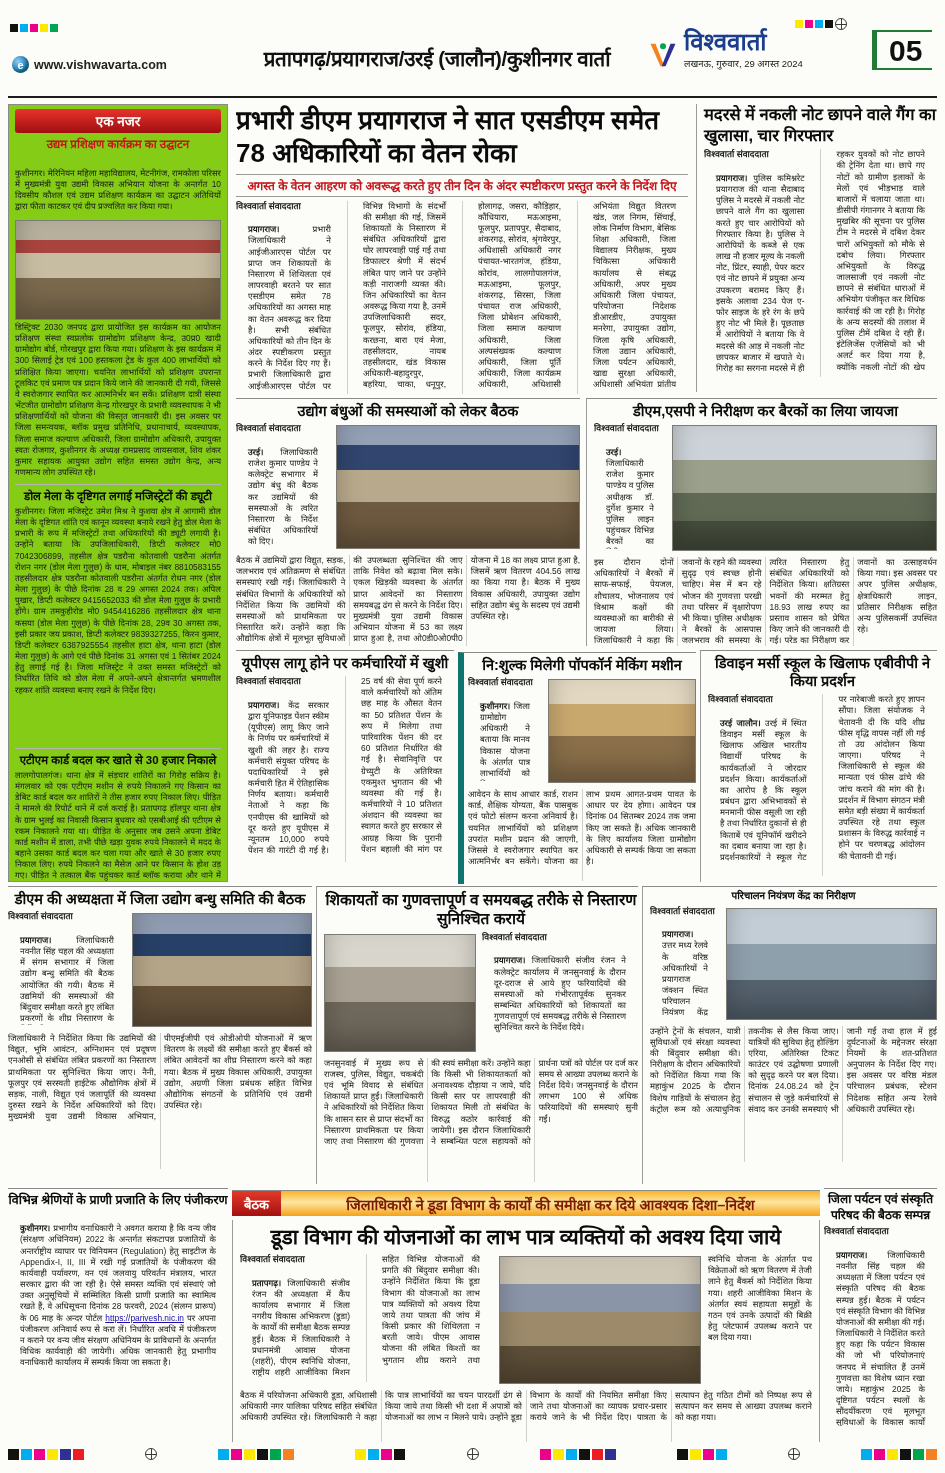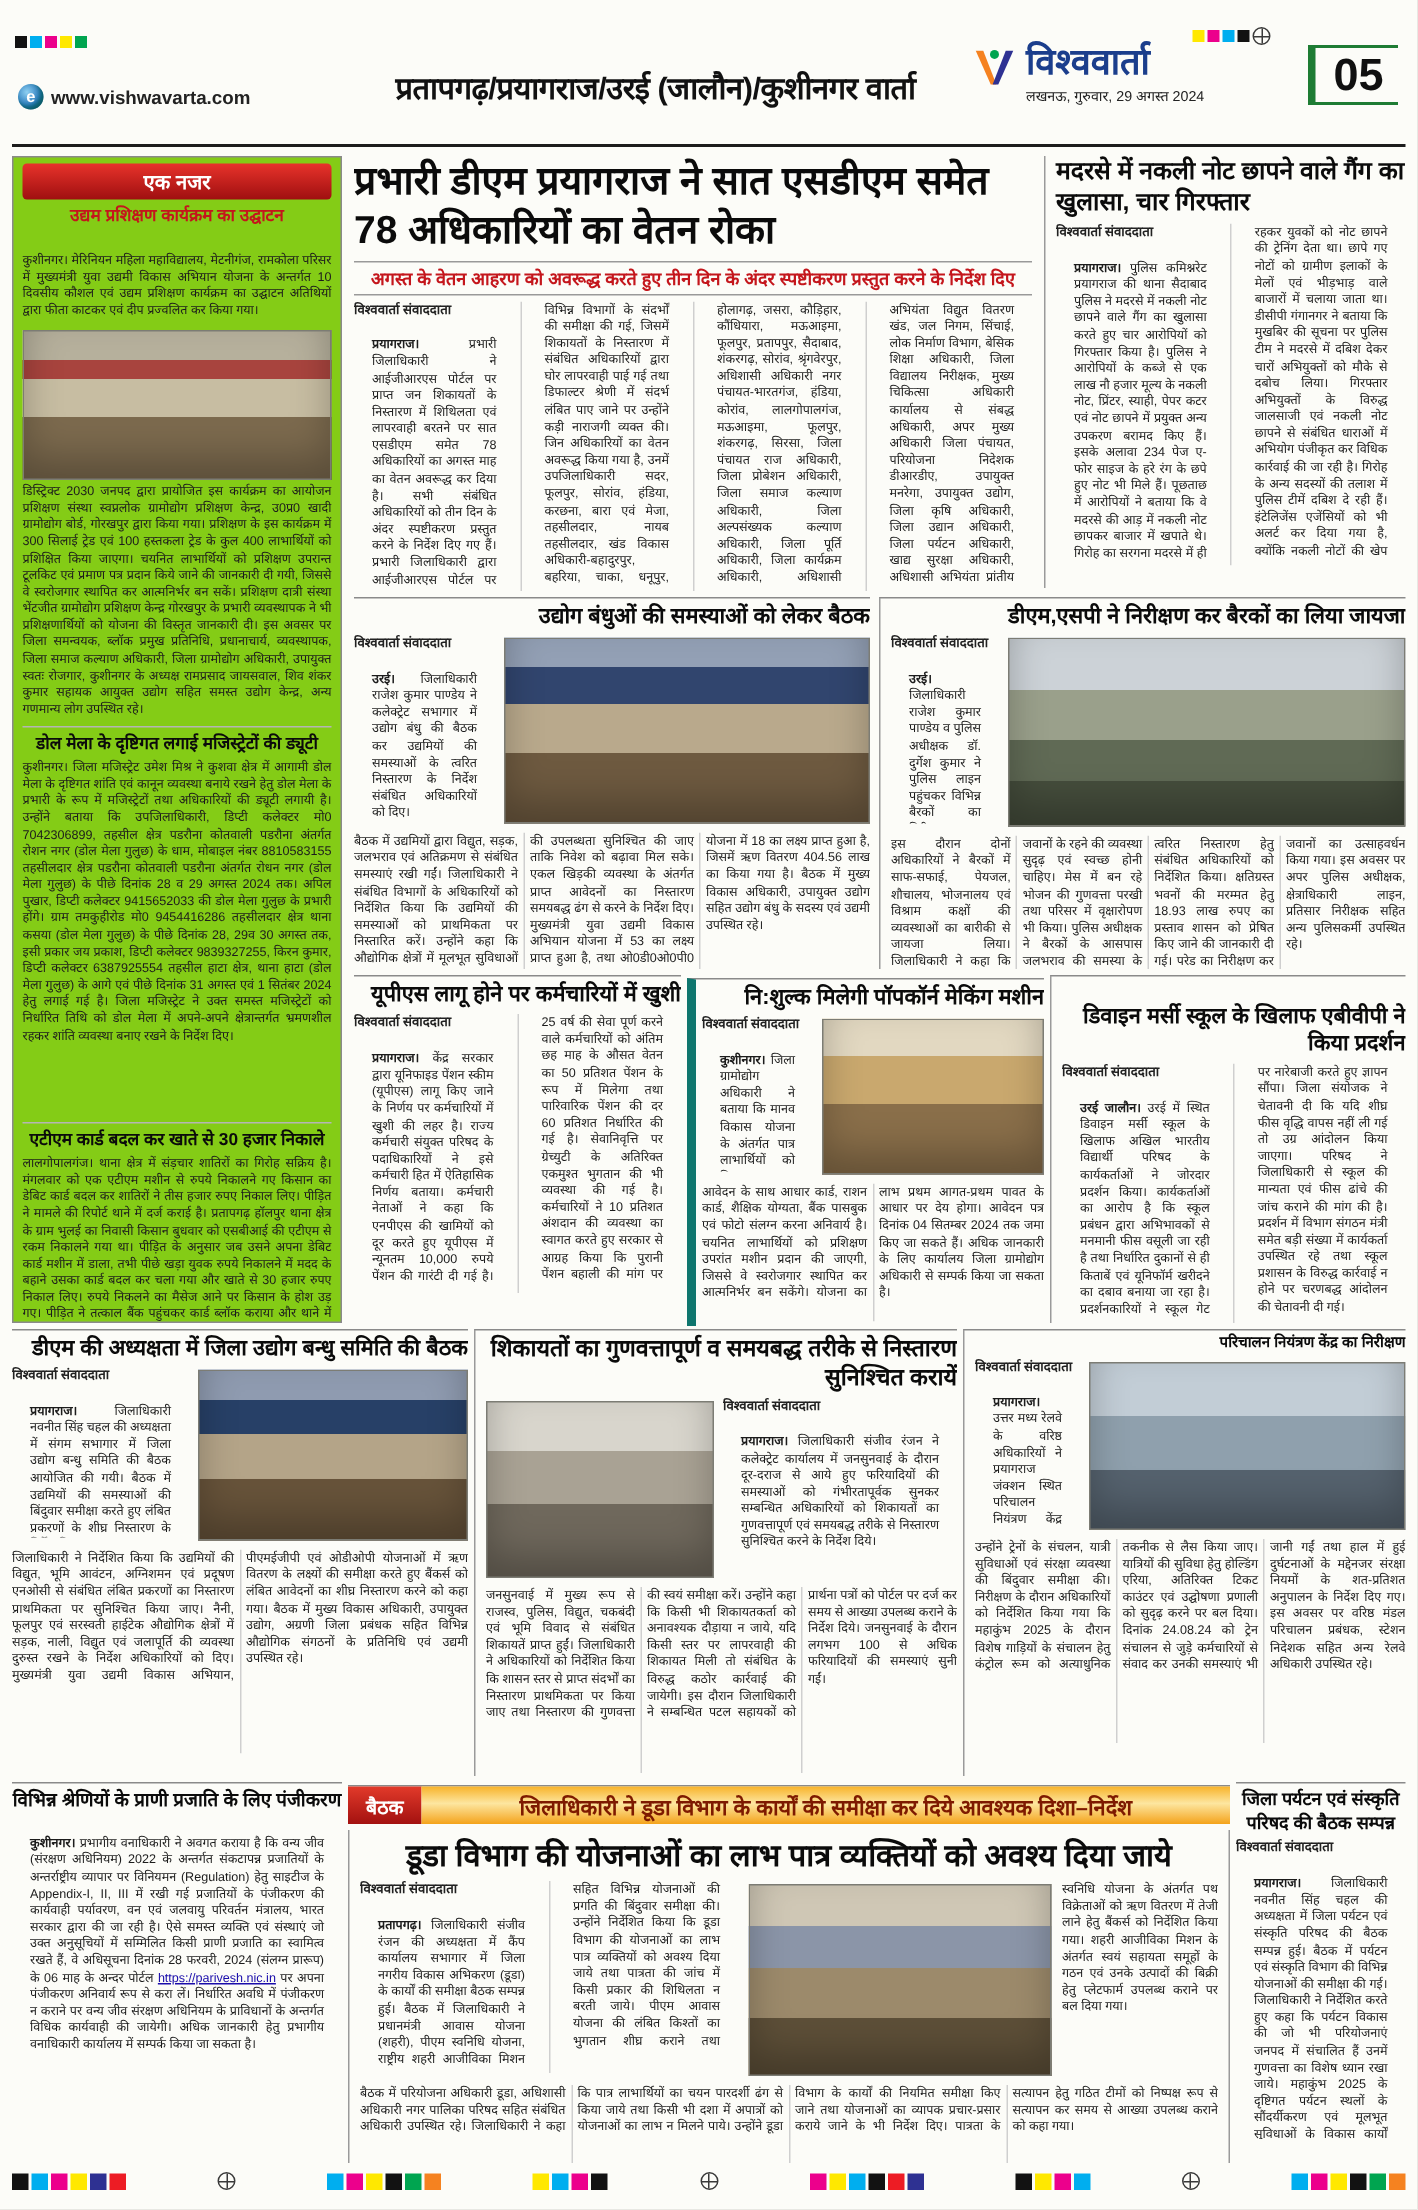--- a/index.html
+++ b/index.html
@@ -6,21 +6,21 @@
   html,body{background:#d9d9d4}
   body{font-family:"Liberation Sans","DejaVu Sans",sans-serif}
   .page{position:relative;width:945px;height:1473px;margin:0 auto;background:#fcfcf8;color:#111;overflow:hidden}
   .abs{position:absolute}
   .hrule{border-top:2.5px solid #1c1c1c}
   .bandline{border-top:1px solid #8a8a8a}
   
   .hl{font-weight:bold;color:#0b0b0b}
   .hl-xl{font-size:26px;line-height:1.28}
   .hl-l{font-size:16.5px;line-height:1.25}
-  .hl-m{font-size:14.5px;line-height:1.25;text-align:right}
+  .hl-m{font-size:14.5px;line-height:1.25;text-align:center}
   .hl-s{font-size:11.5px;line-height:1.3;text-align:center}
   .hl-red{color:#c4161c}
   .subhead{color:#c4161c;font-size:12px;font-weight:bold;text-align:center;border-top:1px solid #999;border-bottom:1px solid #999;padding:2px 0;margin-top:3px}
   .byline{font-weight:bold;font-size:8.8px;color:#222;margin-bottom:1px}
   .dl{font-weight:bold}
   .body-txt{font-size:8.4px;line-height:1.33;text-align:justify;color:#1c1c1c;overflow:hidden}
   .cols2{column-count:2;column-gap:8px;column-rule:1px solid #cfcfcf}
   .cols3{column-count:3;column-gap:8px;column-rule:1px solid #cfcfcf}
   .cols4{column-count:4;column-gap:8px;column-rule:1px solid #cfcfcf}
   .link{color:#1a0dab;text-decoration:underline;cursor:pointer}
@@ -31,21 +31,21 @@
   .ph-police{background:linear-gradient(180deg,#ccd2d7 0 28%,#9aa08b 28% 54%,#606a55 54% 76%,#454d3c 76% 100%)}
   .ph-pop{background:linear-gradient(180deg,#e2d8c1 0 24%,#c9a86e 24% 55%,#8a6f4a 55% 100%)}
   .ph-meet2{background:linear-gradient(180deg,#8f9bb0 0 18%,#274067 18% 38%,#b4a488 38% 64%,#67533a 64% 100%)}
   .ph-office{background:linear-gradient(180deg,#d8d5cc 0 28%,#a9a294 28% 58%,#6f685c 58% 100%)}
   .ph-station{background:linear-gradient(180deg,#c2cdd6 0 32%,#8fa0ad 32% 64%,#55626e 64% 100%)}
   .ph-meet3{background:linear-gradient(180deg,#cfc7b5 0 22%,#8b95a8 22% 44%,#9c8a6b 44% 70%,#5d4f38 70% 100%)}
   
   .site-url{font-size:12.5px;font-weight:bold;color:#222;display:flex;align-items:center;gap:5px}
   .globe{width:17px;height:17px;border-radius:50%;background:radial-gradient(circle at 35% 32%,#8fd0f2,#1b6fb5 62%,#0c4a8c);color:#fff;font-size:11px;font-weight:bold;display:flex;align-items:center;justify-content:center;box-shadow:inset -2px -2px 3px rgba(0,90,40,.5)}
   .region{font-size:20.5px;font-weight:bold;text-align:center;letter-spacing:-.3px}
-  .brand-row{display:flex;align-items:flex-start;gap:6px}
+  .brand-row{display:flex;align-items:flex-end;gap:6px}
   .brand-name{font-size:24px;font-weight:bold;color:#1b3e8c;line-height:1}
   .brand-date{font-size:9.5px;color:#222;margin-top:3px;text-align:right}
   .pageno{font-size:30px;font-weight:bold;color:#101010;border-left:5px solid #1e7c34;border-top:2.5px solid #1e7c34;border-bottom:2.5px solid #1e7c34;padding:4px 10px 2px 12px;line-height:1}
   
   .eknazar{border:1px solid #8a8a8a;padding:4px 6px;background:#84cc16}
   .eknazar-head{background:linear-gradient(180deg,#e8332b,#9f0f10);color:#fff;font-weight:bold;font-size:13.5px;text-align:center;padding:3px 0;border-radius:3px}
   .divider{border-top:1px solid #b5b5b5;margin:4px 0}
   
   .banner{display:flex;align-items:stretch;height:26px}
   .banner-label{background:linear-gradient(180deg,#e23a2a,#a31110);color:#fff;font-weight:bold;font-size:13px;display:flex;align-items:center;justify-content:center;padding:0 12px}
@@ -170,21 +170,21 @@
     <div style="display:flex;gap:6px;margin-top:3px">
       <div class="body-txt" style="width:74px;height:104px;flex:none">
         <div class="byline">विश्ववार्ता संवाददाता</div>
         <p class="pbody"><b class="dl">कुशीनगर।</b> <span>जिला ग्रामोद्योग अधिकारी ने बताया कि मानव विकास योजना के अंतर्गत पात्र लाभार्थियों को नि:शुल्क पॉपकॉर्न मेकिंग मशीन दी जाएगी। इच्छुक अभ्यर्थी वेबसाइट </span><a class="link">upkvib.gov.in</a><span> पर आवेदन (ग्राम पञ्चम-एड़) कर सकते हैं।</span></p>
       </div>
       <div class="photo ph-pop" style="flex:1;height:104px"></div>
     </div>
     <div class="body-txt cols2" style="height:92px;margin-top:4px">आवेदन के साथ आधार कार्ड, राशन कार्ड, शैक्षिक योग्यता, बैंक पासबुक एवं फोटो संलग्न करना अनिवार्य है। चयनित लाभार्थियों को प्रशिक्षण उपरांत मशीन प्रदान की जाएगी, जिससे वे स्वरोजगार स्थापित कर आत्मनिर्भर बन सकेंगे। योजना का लाभ प्रथम आगत-प्रथम पावत के आधार पर देय होगा। आवेदन पत्र दिनांक 04 सितम्बर 2024 तक जमा किए जा सकते हैं। अधिक जानकारी के लिए कार्यालय जिला ग्रामोद्योग अधिकारी से सम्पर्क किया जा सकता है।</div>
   </section>
 
-  <section class="abs bandline" style="left:700px;top:650px;width:237px;height:232px;overflow:hidden;border-left:1px solid #9a9a9a;padding:18px 0 0 7px">
+  <section class="abs bandline" style="left:700px;top:650px;width:237px;height:232px;overflow:hidden;border-left:1px solid #9a9a9a;padding:3px 0 0 7px">
     <h2 class="hl hl-m">डिवाइन मर्सी स्कूल के खिलाफ एबीवीपी ने किया प्रदर्शन</h2>
     <div class="body-txt cols2" style="height:182px;margin-top:4px">
       <div class="byline">विश्ववार्ता संवाददाता</div>
       <p class="pbody"><b class="dl">उरई जालौन।</b> <span>उरई में स्थित डिवाइन मर्सी स्कूल के खिलाफ अखिल भारतीय विद्यार्थी परिषद के कार्यकर्ताओं ने जोरदार प्रदर्शन किया। कार्यकर्ताओं का आरोप है कि स्कूल प्रबंधन द्वारा अभिभावकों से मनमानी फीस वसूली जा रही है तथा निर्धारित दुकानों से ही किताबें एवं यूनिफॉर्म खरीदने का दबाव बनाया जा रहा है। प्रदर्शनकारियों ने स्कूल गेट पर नारेबाजी करते हुए ज्ञापन सौंपा। जिला संयोजक ने चेतावनी दी कि यदि शीघ्र फीस वृद्धि वापस नहीं ली गई तो उग्र आंदोलन किया जाएगा। परिषद ने जिलाधिकारी से स्कूल की मान्यता एवं फीस ढांचे की जांच कराने की मांग की है। प्रदर्शन में विभाग संगठन मंत्री समेत बड़ी संख्या में कार्यकर्ता उपस्थित रहे तथा स्कूल प्रशासन के विरुद्ध कार्रवाई न होने पर चरणबद्ध आंदोलन की चेतावनी दी गई।</span></p>
     </div>
   </section>
 
   <section class="abs bandline" style="left:8px;top:886px;width:304px;height:298px;overflow:hidden;padding-top:3px">
     <h2 class="hl hl-m">डीएम की अध्यक्षता में जिला उद्योग बन्धु समिति की बैठक</h2>
     <div style="display:flex;gap:6px;margin-top:3px">

